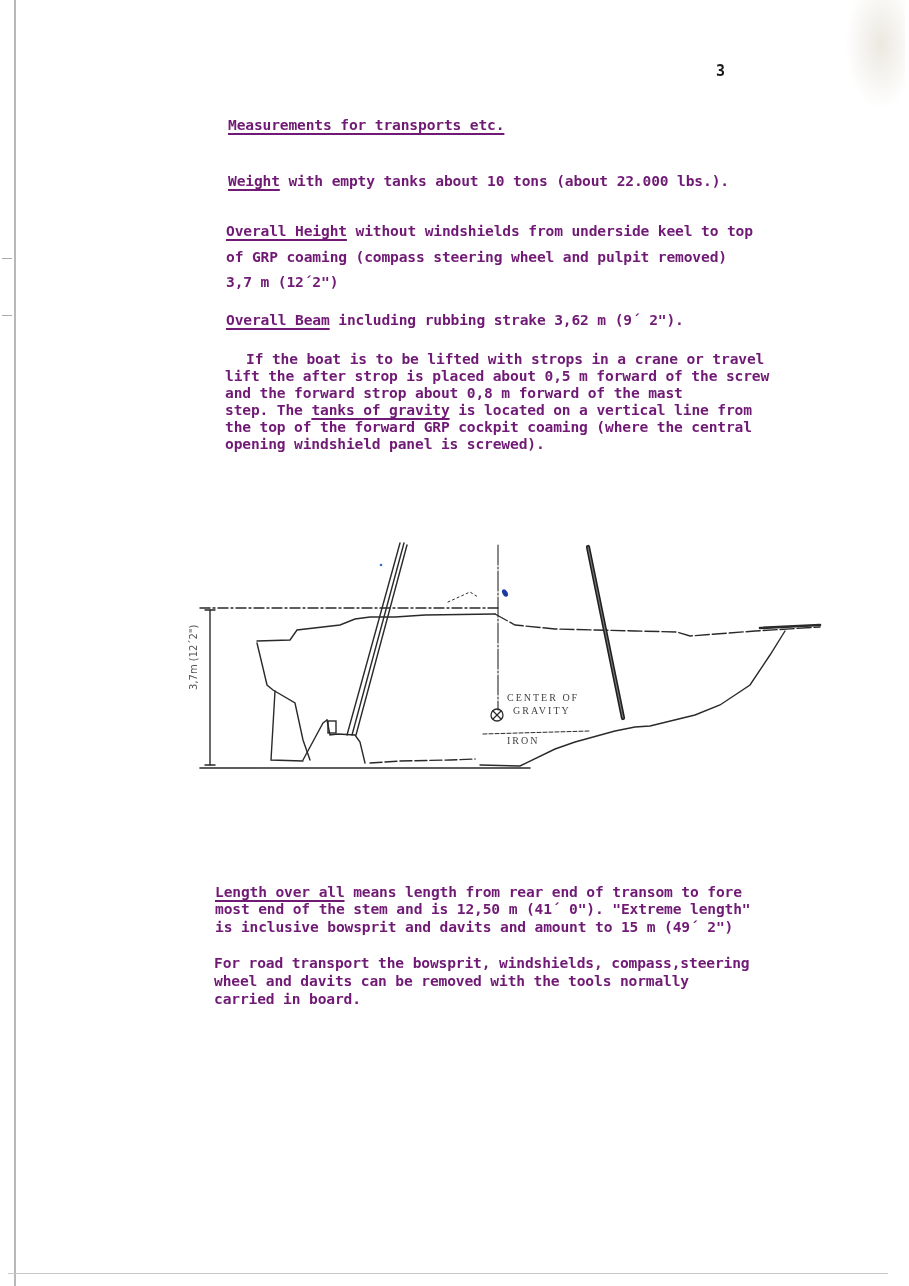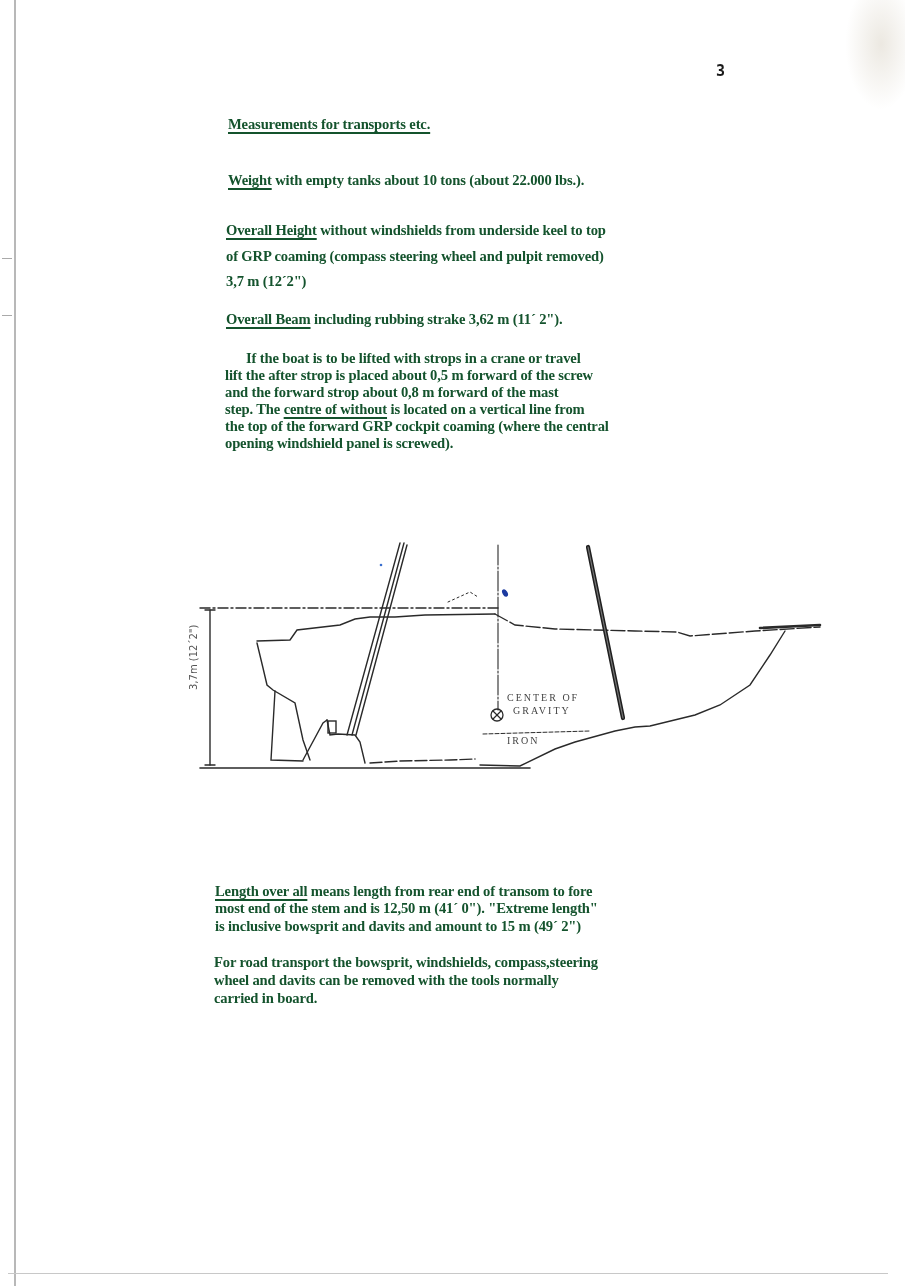--- a/index.html
+++ b/index.html
@@ -22,22 +22,21 @@
       position: absolute; right: 4px; top: 0; width: 60px; height: 110px;
       background: radial-gradient(ellipse at 60% 40%, rgba(200,190,170,0.35), rgba(255,255,255,0) 70%);
     }
     .page-number {
       position: absolute; left: 716px; top: 62px;
       font-size: 15px; font-weight: bold;
     }
     .line {
       position: absolute; font-size: 14.6px; line-height: 17px;
       white-space: pre; font-weight: bold; letter-spacing: -0.15px;
-      color: #14532d;
-      font-family: Liberation Serif, serif;
+      color: #701a75;
     }
     .u { text-decoration: underline; text-decoration-thickness: 1.5px; text-underline-offset: 3px; }
     .diagram { position: absolute; left: 195px; top: 535px; width: 635px; height: 245px; }
     .diagram svg { width: 635px; height: 245px; display: block; }
     .dim-label {
       position: absolute; left: 188px; top: 690px;
       font-family: "DejaVu Sans", sans-serif; font-size: 10px; color: #555;
       transform: rotate(-90deg); transform-origin: left top; white-space: nowrap;
     }
     .cg-label {
@@ -57,26 +56,26 @@
 <div class="page-number">3</div>
 
 <div class="line u" style="left:228px; top:116px;">Measurements for transports etc.</div>
 
 <div class="line" style="left:228px; top:172px;"><span class="u">Weight</span><span> with empty tanks about 10 tons (about 22.000 lbs.).</span></div>
 
 <div class="line" style="left:226px; top:222px;"><span class="u">Overall Height</span><span> without windshields from underside keel to top</span></div>
 <div class="line" style="left:226px; top:248px;">of GRP coaming (compass steering wheel and pulpit removed)</div>
 <div class="line" style="left:226px; top:273px;">3,7 m (12´2")</div>
 
-<div class="line" style="left:226px; top:311px;"><span class="u">Overall Beam</span><span> including rubbing strake 3,62 m (11´ 2").</span></div>
+<div class="line" style="left:226px; top:311px;"><span class="u">Overall Beam</span><span> including rubbing strake 3,62 m (9´ 2").</span></div>
 
 <div class="line" style="left:224px; top:350px;margin-left:22px;">If the boat is to be lifted with strops in a crane or travel</div>
 <div class="line" style="left:225px; top:367px;">lift the after strop is placed about 0,5 m forward of the screw</div>
 <div class="line" style="left:225px; top:384px;">and the forward strop about 0,8 m forward of the mast</div>
-<div class="line" style="left:225px; top:401px;"><span>step. The </span><span class="u">centre of without</span><span> is located on a vertical line from</span></div>
+<div class="line" style="left:225px; top:401px;"><span>step. The </span><span class="u">tanks of gravity</span><span> is located on a vertical line from</span></div>
 <div class="line" style="left:225px; top:418px;">the top of the forward GRP cockpit coaming (where the central</div>
 <div class="line" style="left:225px; top:435px;">opening windshield panel is screwed).</div>
 
 <div class="diagram">
   <svg viewBox="0 0 635 245" xmlns="http://www.w3.org/2000/svg">
     <g fill="none" stroke="#2a2a2a" stroke-width="1.4" stroke-linecap="round">
 
       <line x1="5" y1="73" x2="305" y2="73" stroke-dasharray="10 3 2 3"></line>
 
       <line x1="5" y1="233" x2="335" y2="233" stroke-width="1.6"></line>

